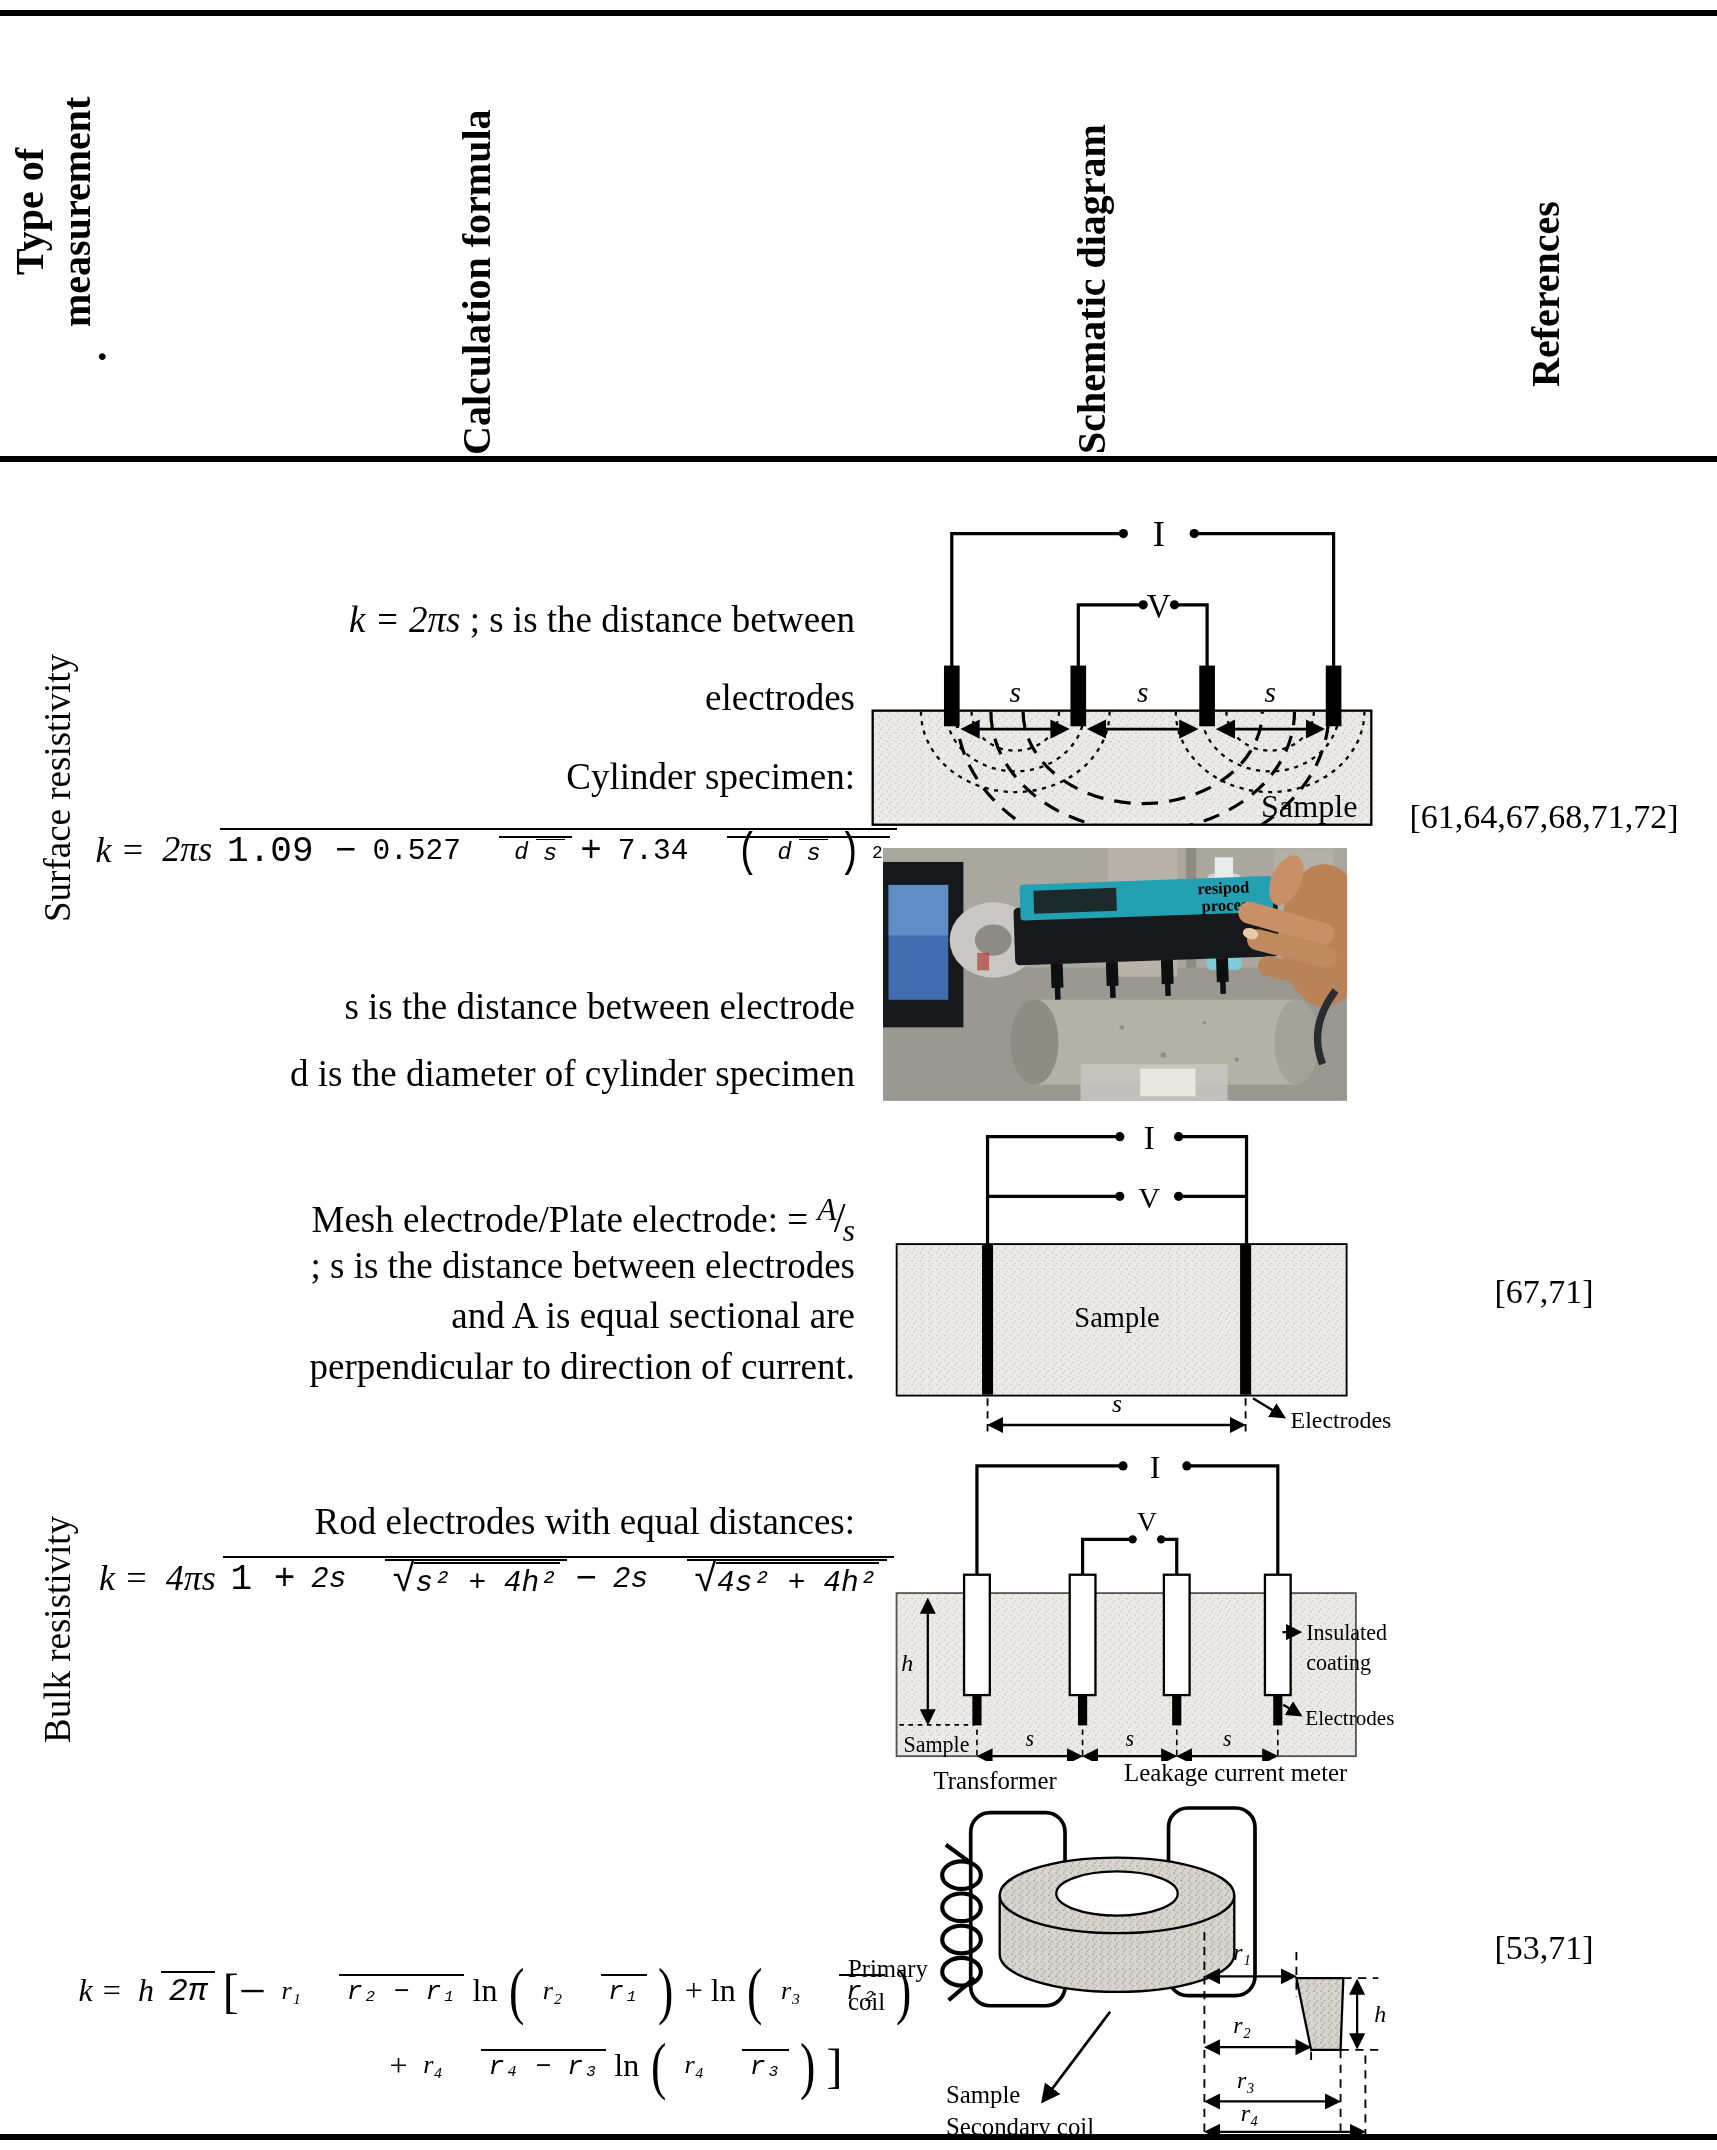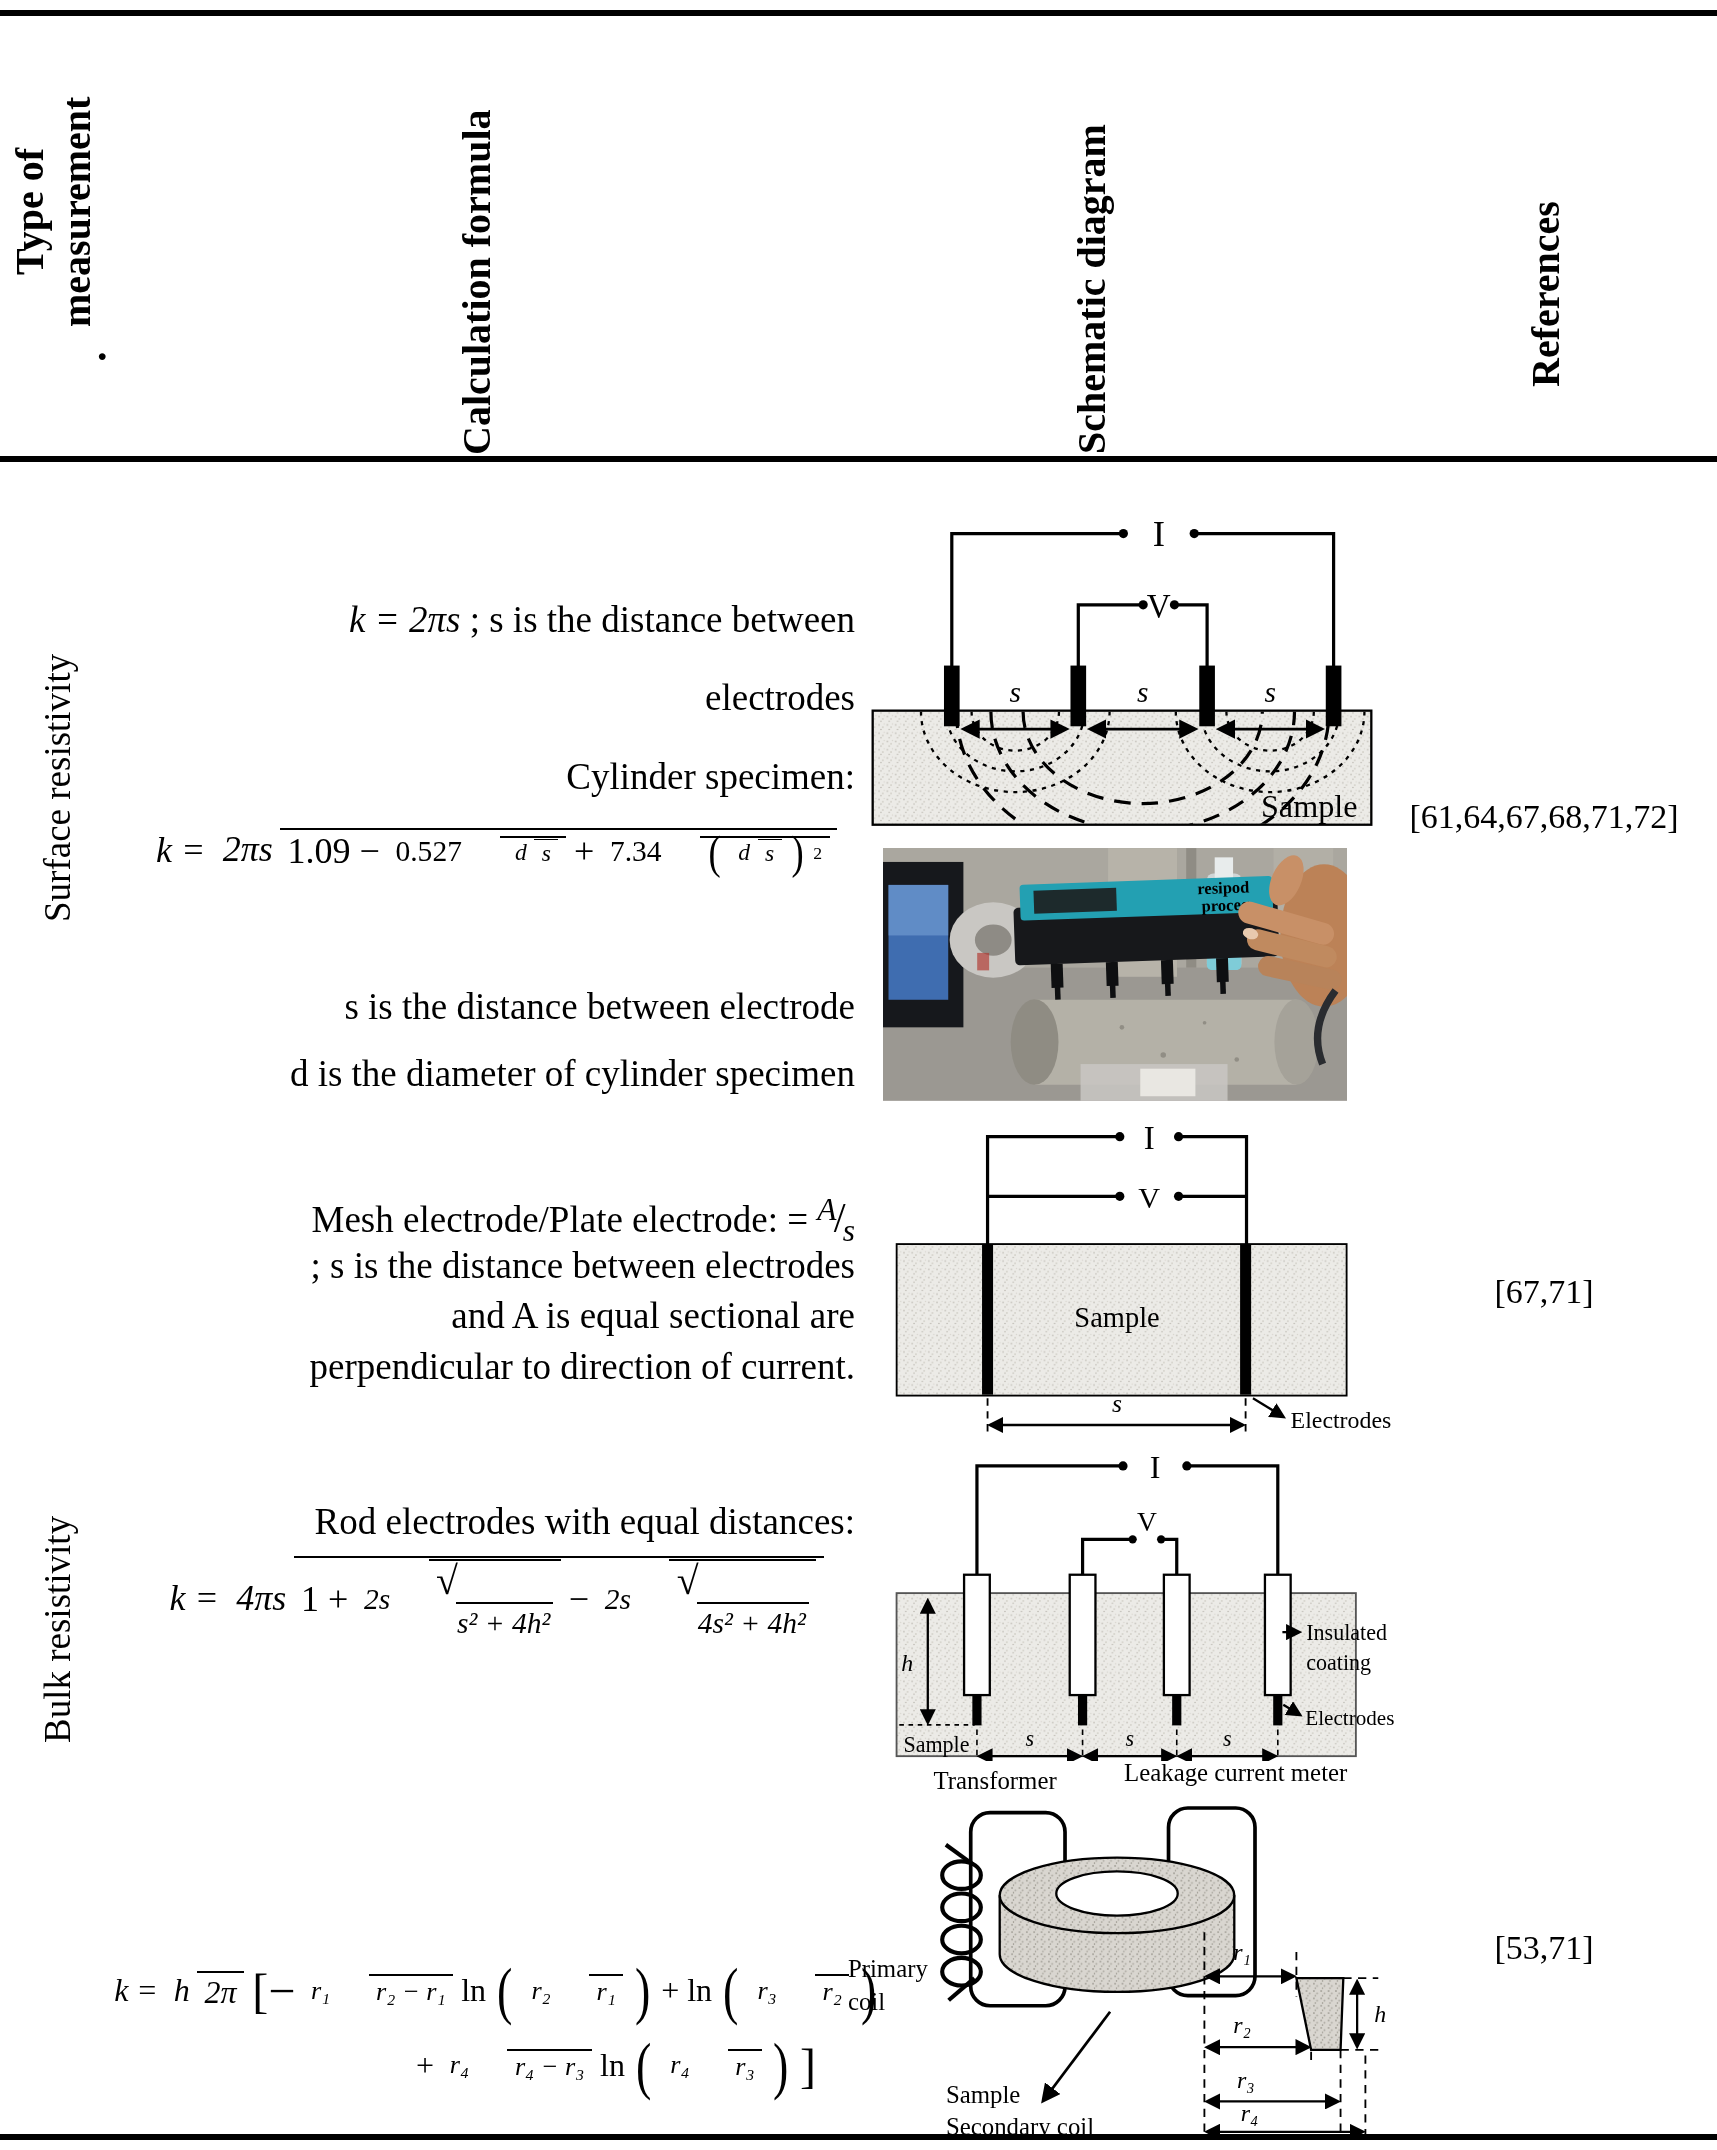--- a/index.html
+++ b/index.html
@@ -13,30 +13,30 @@
   .vrow{font-size:37px;}
   .hdot{position:absolute;font-size:42px;font-weight:bold;}
   
   .cline{position:absolute;left:138px;width:717px;text-align:right;font-size:37px;white-space:nowrap;}
   .mi{font-style:italic;}
   .mathline{position:absolute;left:138px;width:717px;display:flex;align-items:center;
             justify-content:center;gap:10px;font-size:36px;white-space:nowrap;}
   .frac{display:inline-flex;flex-direction:row;align-items:center;vertical-align:middle;text-align:right;}
   .fnum{padding:0 7.4px;line-height:1.15;}
   .fden{border-top:2.8px solid #000;padding:0.9px 7.4px 0 7.4px;line-height:1.15;
-        display:flex;align-items:center;justify-content:center;gap:8.3px;}
+        display:flex;align-items:center;justify-content:center;gap:8.3px;font-family:Liberation Mono, monospace;}
   .sm{font-size:0.82em;gap:31px;}
   .sm .fden{border-top:2.3px solid #000;}
   .xs{font-size:0.8em;}
   .xs .fden{border-top:1.8px solid #000;}
   .pp{font-size:1.55em;font-weight:400;line-height:0;transform:scaleX(.8);display:inline-block;}
   .exp{font-size:0.6em;vertical-align:super;line-height:0;}
   .rt{display:inline-flex;align-items:flex-start;white-space:nowrap;}
   .rts{font-size:1.35em;line-height:.95;margin-right:-1.8px;}
-  .rtb{border-top:2.3px solid #000;padding:2.8px 2.8px 0 0.9px;margin-top:40px;}
+  .rtb{border-top:2.3px solid #000;padding:2.8px 2.8px 0 0.9px;}
   .supA{font-style:italic;position:relative;top:-0.38em;font-size:0.85em;}
   .fslash{font-size:1.15em;margin:0 -2.8px;}
   .subS{font-style:italic;position:relative;top:0.28em;font-size:0.85em;}
   .f4{font-size:32px;gap:8.3px;}
   .f4b{font-size:32px;gap:8.3px;justify-content:center;padding-left:239px;width:478px;}
   .pp2{font-size:2.0em;font-weight:400;line-height:0;transform:scaleX(.72);display:inline-block;}
   .br{font-size:1.5em;line-height:0;}
   .ref{position:absolute;left:1370px;width:348px;text-align:center;font-size:34px;}
   .diag{position:absolute;}
   svg text{font-family:"Liberation Serif","DejaVu Serif",serif;fill:#000;}

